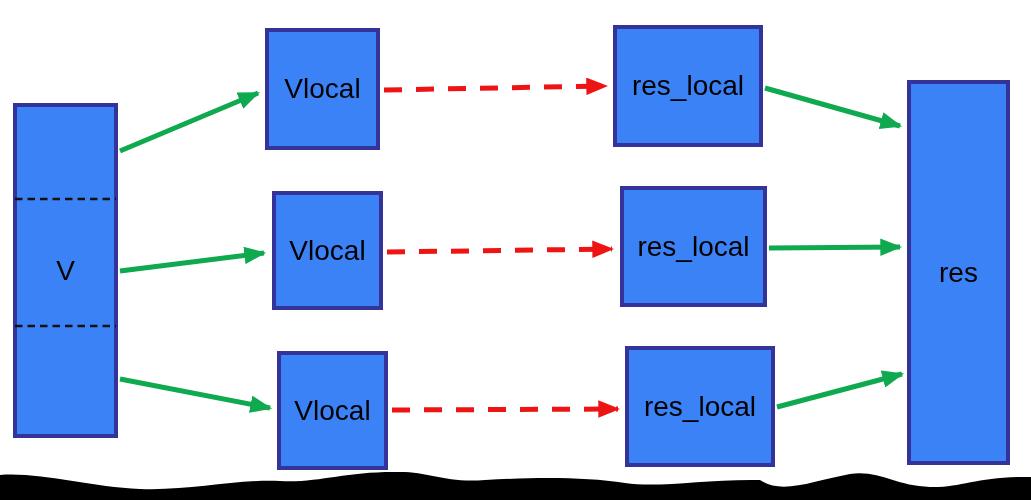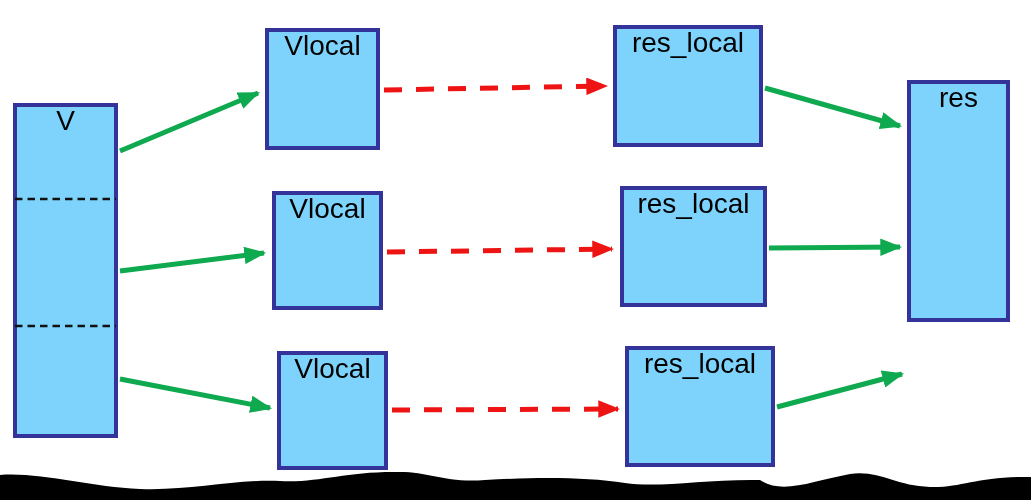--- a/index.html
+++ b/index.html
@@ -12,40 +12,40 @@
     position: relative;
     width: 1031px;
     height: 500px;
     background: #ffffff;
     overflow: hidden;
   }
   .node {
     position: absolute;
     box-sizing: border-box;
     border: 4px solid #333399;
-    background: #7dd3fc;
+    background: #3b82f6;
     display: flex;
-    align-items: flex-start;
+    align-items: center;
     justify-content: center;
     color: #000000;
     font-size: 28px;
     line-height: 1;
   }
   
   .node-v        { left: 13px;  top: 103px; width: 105px; height: 335px; }
   
   .node-vlocal-1 { left: 265px; top: 28px;  width: 115px; height: 122px; }
   .node-vlocal-2 { left: 272px; top: 191px; width: 111px; height: 119px; }
   .node-vlocal-3 { left: 277px; top: 351px; width: 111px; height: 119px; }
   
   .node-reslocal-1 { left: 613px; top: 25px;  width: 150px; height: 122px; }
   .node-reslocal-2 { left: 620px; top: 186px; width: 147px; height: 121px; }
   .node-reslocal-3 { left: 625px; top: 346px; width: 150px; height: 121px; }
   
-  .node-res      { left: 907px; top: 80px;  width: 103px; height: 242px; }
+  .node-res      { left: 907px; top: 80px;  width: 103px; height: 385px; }
 
   .overlay {
     position: absolute;
     left: 0;
     top: 0;
     width: 1031px;
     height: 500px;
     pointer-events: none;
   }
 </style>

